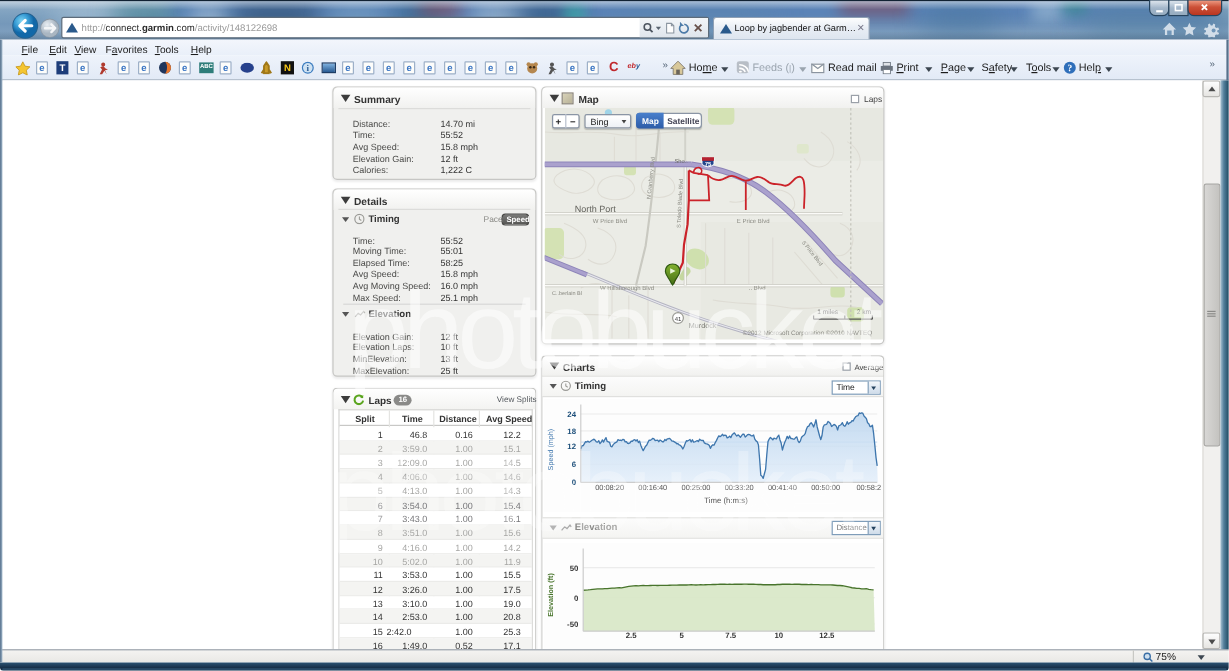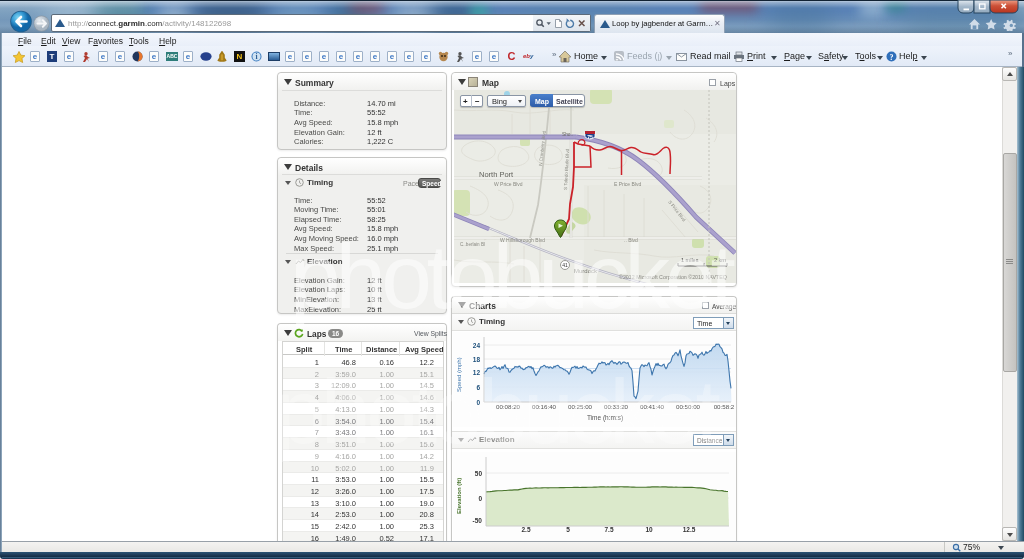--- a/index.html
+++ b/index.html
@@ -356,21 +356,21 @@
             <div class="t" style="right:87px;top:157.6px;color:#333;text-align:center">3:10.0</div>
             <div class="t" style="right:49px;top:157.6px;color:#333;text-align:right">1.00</div>
             <div class="t" style="right:9px;top:157.6px;color:#333;text-align:right">19.0</div>
             <div class="ab" style="left:0;top:166.4px;width:100%;height:11.72px;background:#f4f4f2;border-bottom:1px solid #ebebe9"></div>
             <div class="t" style="right:124px;top:169.4px;color:#333;text-align:right">14</div>
             <div class="t" style="right:87px;top:169.4px;color:#333;text-align:right">2:53.0</div>
             <div class="t" style="right:49px;top:169.4px;color:#333;text-align:right">1.00</div>
             <div class="t" style="right:9px;top:169.4px;color:#333;text-align:right">20.8</div>
             <div class="ab" style="left:0;top:178.1px;width:100%;height:11.72px;background:#fff;border-bottom:1px solid #ebebe9"></div>
             <div class="t" style="right:124px;top:181.1px;color:#333;text-align:right">15</div>
-            <div class="t" style="right:87px;top:181.1px;color:#333;text-align:right">2:42.0</div>
+            <div class="t" style="right:100px;top:181.1px;color:#333;text-align:right">2:42.0</div>
             <div class="t" style="right:49px;top:181.1px;color:#333;text-align:right">1.00</div>
             <div class="t" style="right:9px;top:181.1px;color:#333;text-align:right">25.3</div>
             <div class="ab" style="left:0;top:189.8px;width:100%;height:11.72px;background:#f4f4f2;border-bottom:1px solid #ebebe9"></div>
             <div class="t" style="right:124px;top:192.8px;color:#333;text-align:right">16</div>
             <div class="t" style="right:87px;top:192.8px;color:#333;text-align:right">1:49.0</div>
             <div class="t" style="right:49px;top:192.8px;color:#333;text-align:right">0.52</div>
             <div class="t" style="right:9px;top:192.8px;color:#333;text-align:right">17.1</div>
           </div>
         </div>
         <div class="panel" style="left:451px;top:72px;width:286px;height:215px">

